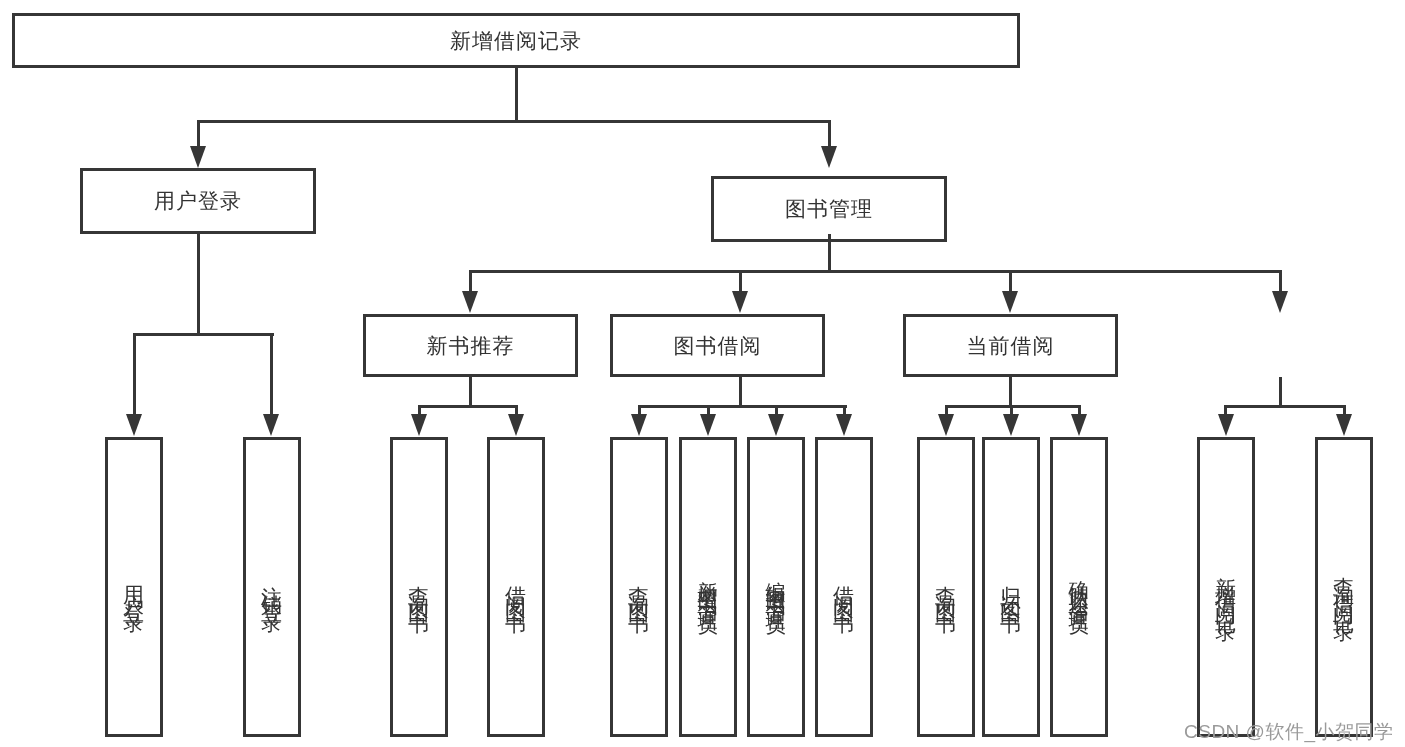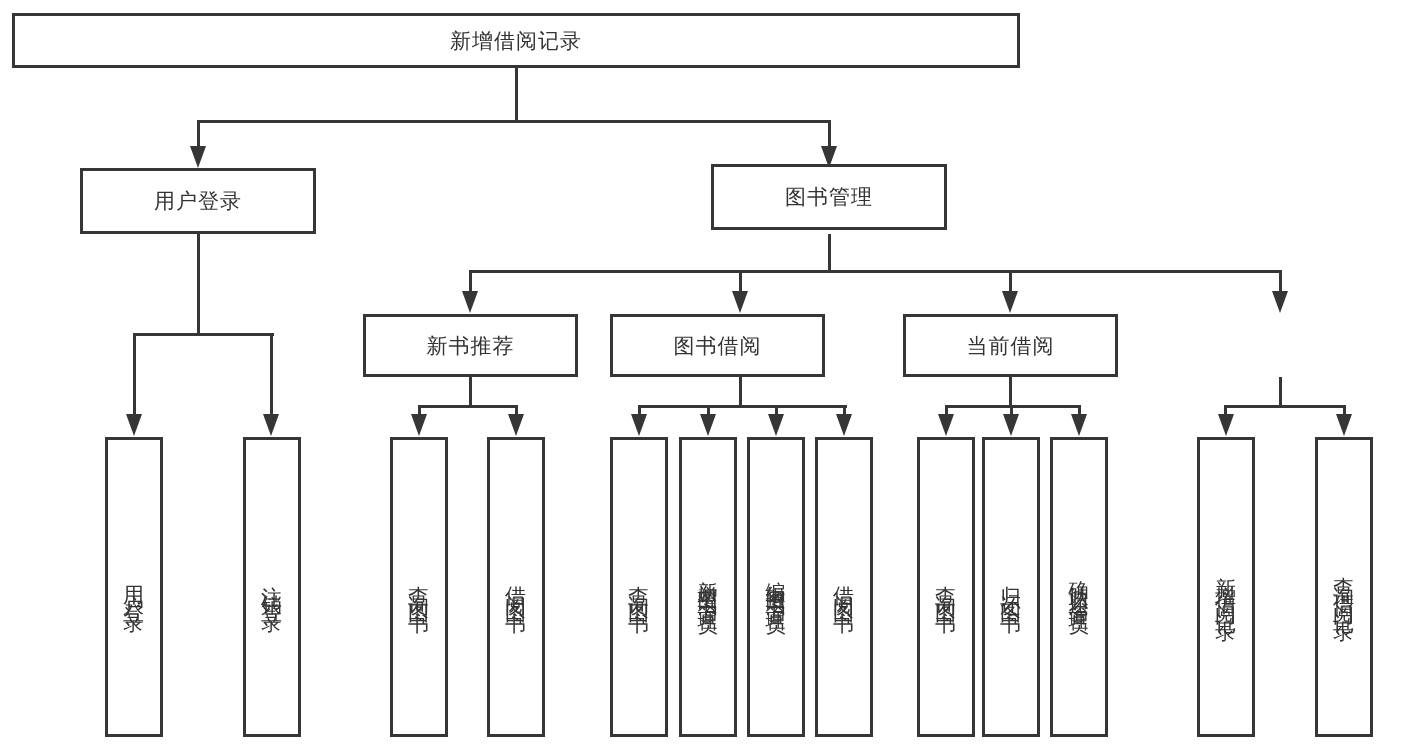--- a/index.html
+++ b/index.html
@@ -72,21 +72,21 @@
   <div class="line" style="left:515px;top:66px;width:3px;height:56px"></div>
   <div class="line" style="left:197px;top:120px;width:634px;height:3px"></div>
   <div class="line" style="left:197px;top:120px;width:3px;height:28px"></div>
   <div class="line" style="left:828px;top:120px;width:3px;height:28px"></div>
   <div class="arrow" style="left:190px;top:146px"></div>
   <div class="arrow" style="left:821px;top:146px"></div>
 
   <div class="box" style="left:80px;top:168px;width:236px;height:66px">
     <span class="hlabel">用户登录</span>
   </div>
-  <div class="box" style="left:711px;top:164px;width:236px;height:66px">
+  <div class="box" style="left:711px;top:176px;width:236px;height:66px">
     <span class="hlabel">图书管理</span>
   </div>
 
   <div class="line" style="left:197px;top:234px;width:3px;height:101px"></div>
   <div class="line" style="left:133px;top:333px;width:141px;height:3px"></div>
   <div class="line" style="left:133px;top:333px;width:3px;height:82px"></div>
   <div class="line" style="left:270px;top:333px;width:3px;height:82px"></div>
   <div class="arrow" style="left:126px;top:414px"></div>
   <div class="arrow" style="left:263px;top:414px"></div>
 
@@ -182,14 +182,15 @@
     <span class="vlabel long">确认归还（管理员）</span>
   </div>
 
   <div class="box" style="left:1197px;top:437px;width:58px;height:300px">
     <span class="vlabel">新增借阅记录</span>
   </div>
   <div class="box" style="left:1315px;top:437px;width:58px;height:300px">
     <span class="vlabel">查询借阅记录</span>
   </div>
 
+  <div class="watermark">CSDN @软件_小贺同学</div>
 
 </div>
 
 </body></html>

